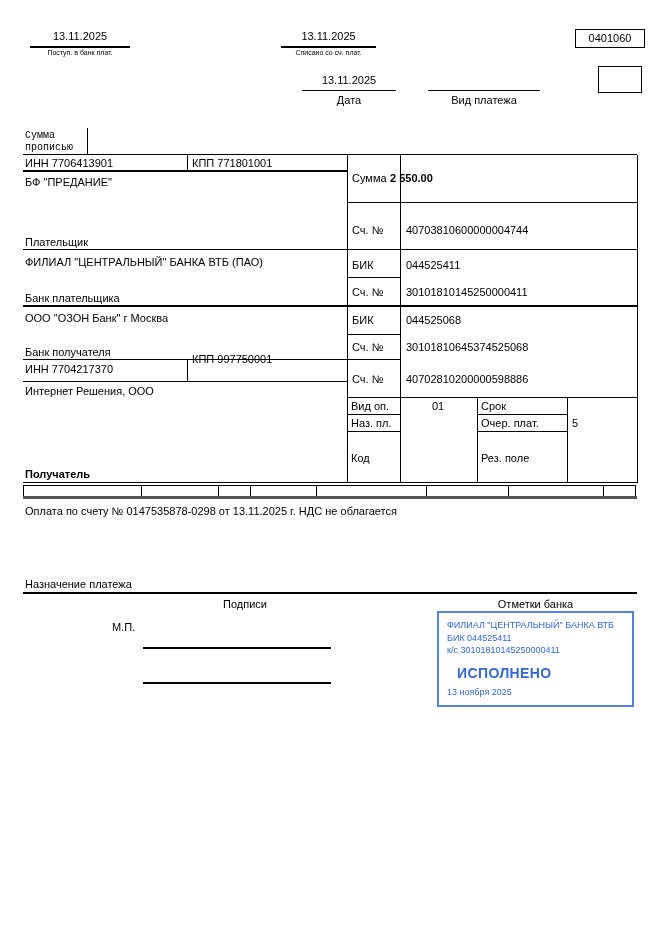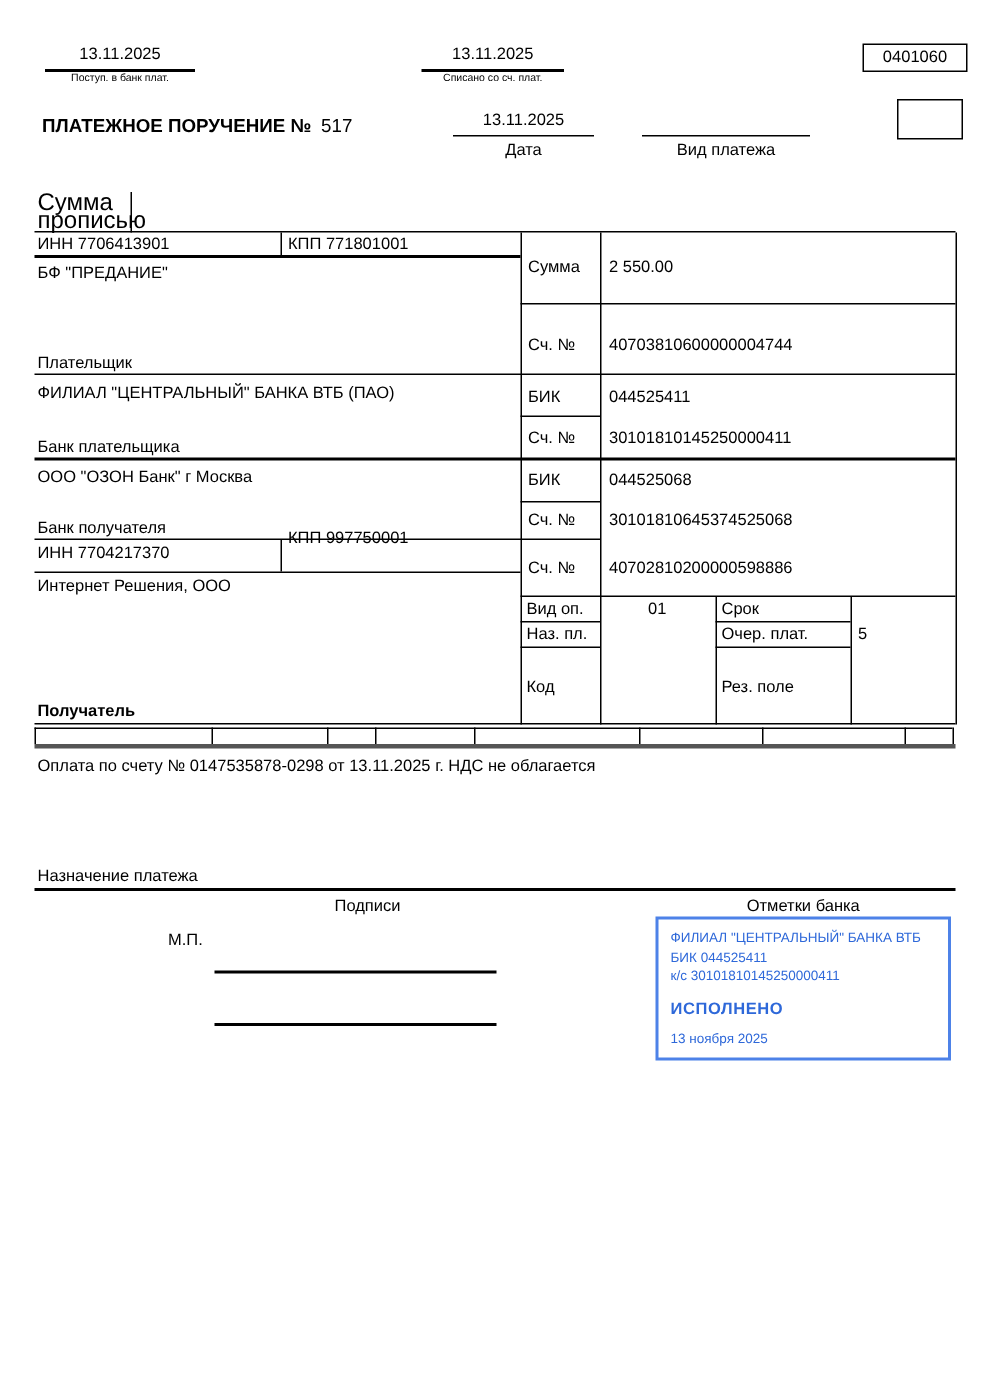--- a/index.html
+++ b/index.html
@@ -9,27 +9,27 @@
     font-size:11px;color:#000;overflow:hidden;
   }
   .abs{position:absolute;}
   .hl{position:absolute;background:#000;}
   .vl{position:absolute;background:#000;width:1px;}
   .c{text-align:center;}
   .small{font-size:7px;}
   .b{font-weight:bold;}
   .ul{border-bottom:2px solid #000;}
   .ul1{border-bottom:1.5px solid #000;}
-  .wrap2{line-height:12px;font-size:16px;}
+  .wrap2{line-height:12px;font-size:10px;font-family:Liberation Mono, monospace;}
   .stamp{
     position:absolute;left:437px;top:611px;width:177px;height:80px;
     border:2px solid #4d82e8;color:#2e68d9;
     font-size:9px;line-height:12.5px;padding:6px 8px 6px 8px;
   }
-  .stamp .status{font-size:11px;font-weight:bold;margin-top:10px;letter-spacing:.4px;}
+  .stamp .status{font-size:14px;font-weight:bold;margin-top:10px;letter-spacing:.4px;margin-left:10px;}
   .stamp .sdate{margin-top:7px;}
 </style>
 </head>
 <body>
 
 <div class="page">
 
   <div class="abs ul c" style="left:30px;top:30px;width:100px;height:16px;">
     <span>13.11.2025</span>
   </div>
@@ -37,24 +37,20 @@
 
   <div class="abs ul c" style="left:281px;top:30px;width:95px;height:16px;">
     <span>13.11.2025</span>
   </div>
   <div class="abs small c" style="left:281px;top:49px;width:95px;">Списано со сч. плат.</div>
 
   <div class="abs c" style="left:575px;top:29px;width:68px;height:17px;border:1.5px solid #000;line-height:17px;">
     <span>0401060</span>
   </div>
 
-  <div class="abs" style="left:28px;top:77px;font-size:12.5px;">
-    <span class="b">ПЛАТЕЖНОЕ ПОРУЧЕНИЕ №</span>
-    <span style="margin-left:3px;">517</span>
-  </div>
 
   <div class="abs ul1 c" style="left:302px;top:74px;width:94px;height:16px;">
     <span>13.11.2025</span>
   </div>
   <div class="abs c" style="left:302px;top:94px;width:94px;">Дата</div>
 
   <div class="abs ul1" style="left:428px;top:74px;width:112px;height:16px;"></div>
   <div class="abs c" style="left:428px;top:94px;width:112px;">Вид платежа</div>
 
   <div class="abs" style="left:598px;top:66px;width:42px;height:25px;border:1.5px solid #000;"></div>
@@ -98,21 +94,21 @@
   <div class="vl" style="left:635px;top:485px;height:11px;"></div>
 
   <div class="abs wrap2" style="left:25px;top:130px;width:60px;">Сумма прописью</div>
 
   <div class="abs" style="left:25px;top:157px;">ИНН 7706413901</div>
   <div class="abs" style="left:192px;top:157px;">КПП 771801001</div>
   <div class="abs" style="left:25px;top:176px;">БФ "ПРЕДАНИЕ"</div>
   <div class="abs" style="left:25px;top:236px;">Плательщик</div>
 
   <div class="abs" style="left:352px;top:172px;">Сумма</div>
-  <div class="abs" style="left:406px;top:172px;">2 550.00</div>
+  <div class="abs" style="left:390px;top:172px;font-weight:bold;">2 550.00</div>
   <div class="abs" style="left:352px;top:224px;">Сч. №</div>
   <div class="abs" style="left:406px;top:224px;">40703810600000004744</div>
 
   <div class="abs" style="left:25px;top:256px;">ФИЛИАЛ "ЦЕНТРАЛЬНЫЙ" БАНКА ВТБ (ПАО)</div>
   <div class="abs" style="left:25px;top:292px;">Банк плательщика</div>
   <div class="abs" style="left:352px;top:259px;">БИК</div>
   <div class="abs" style="left:406px;top:259px;">044525411</div>
   <div class="abs" style="left:352px;top:286px;">Сч. №</div>
   <div class="abs" style="left:406px;top:286px;">30101810145250000411</div>
 

